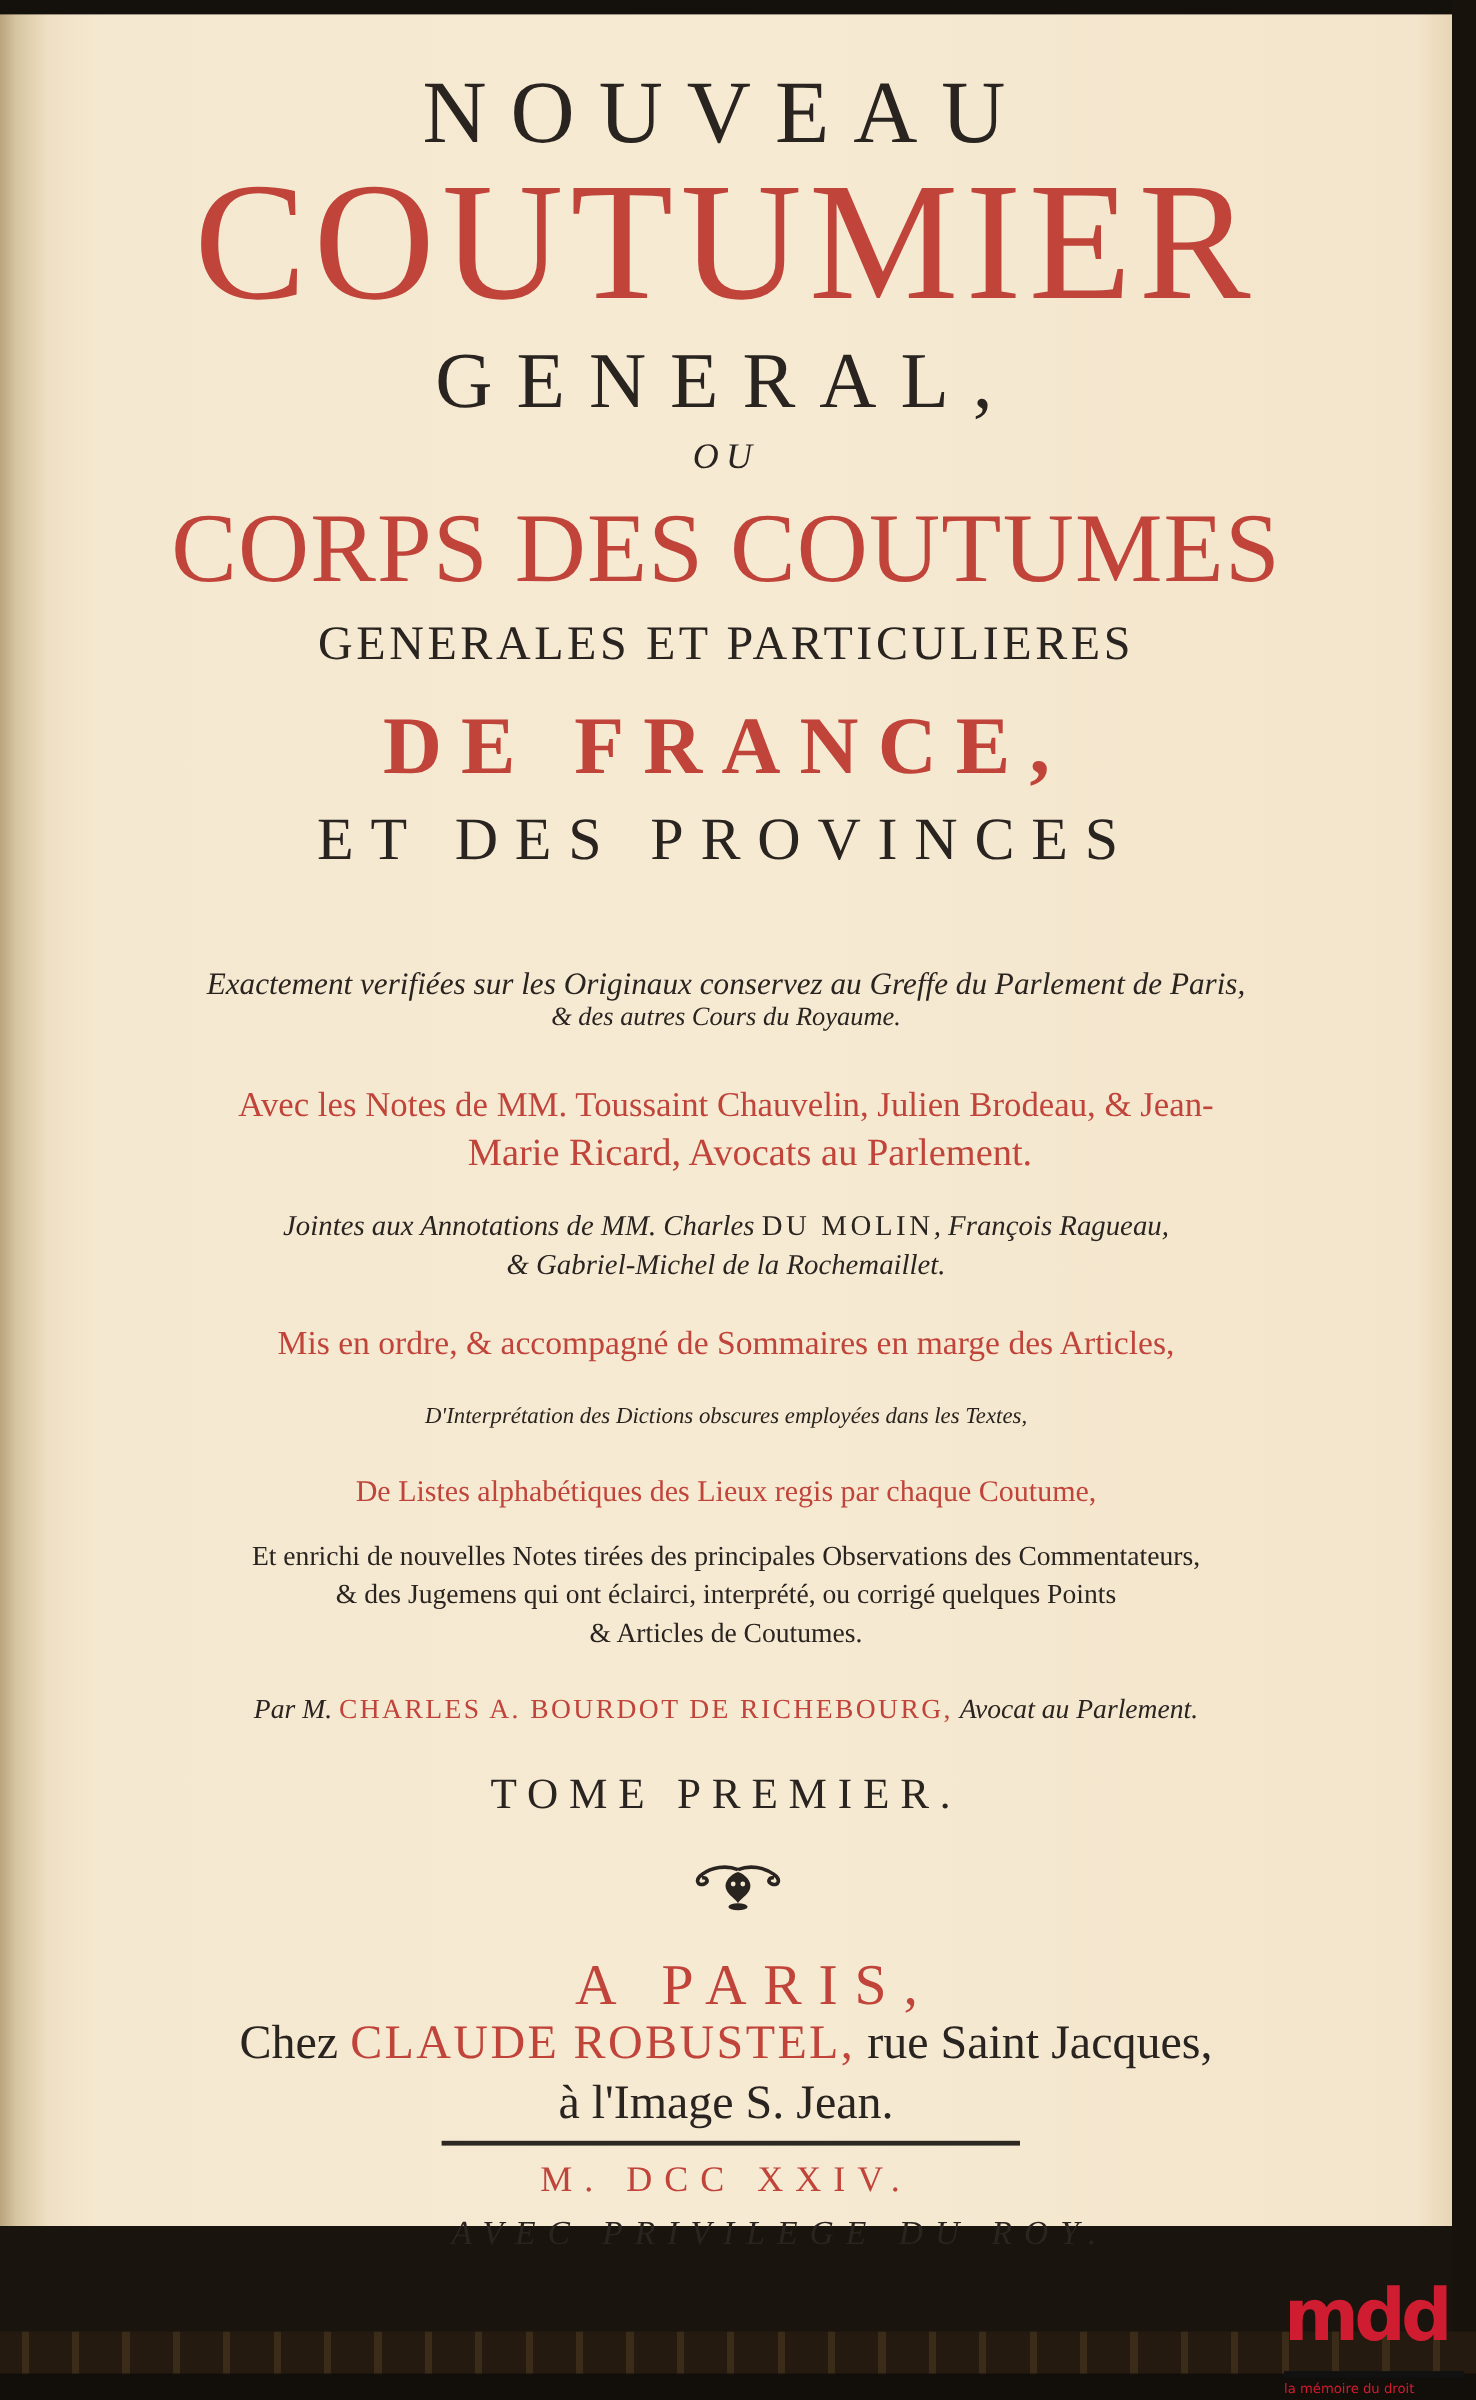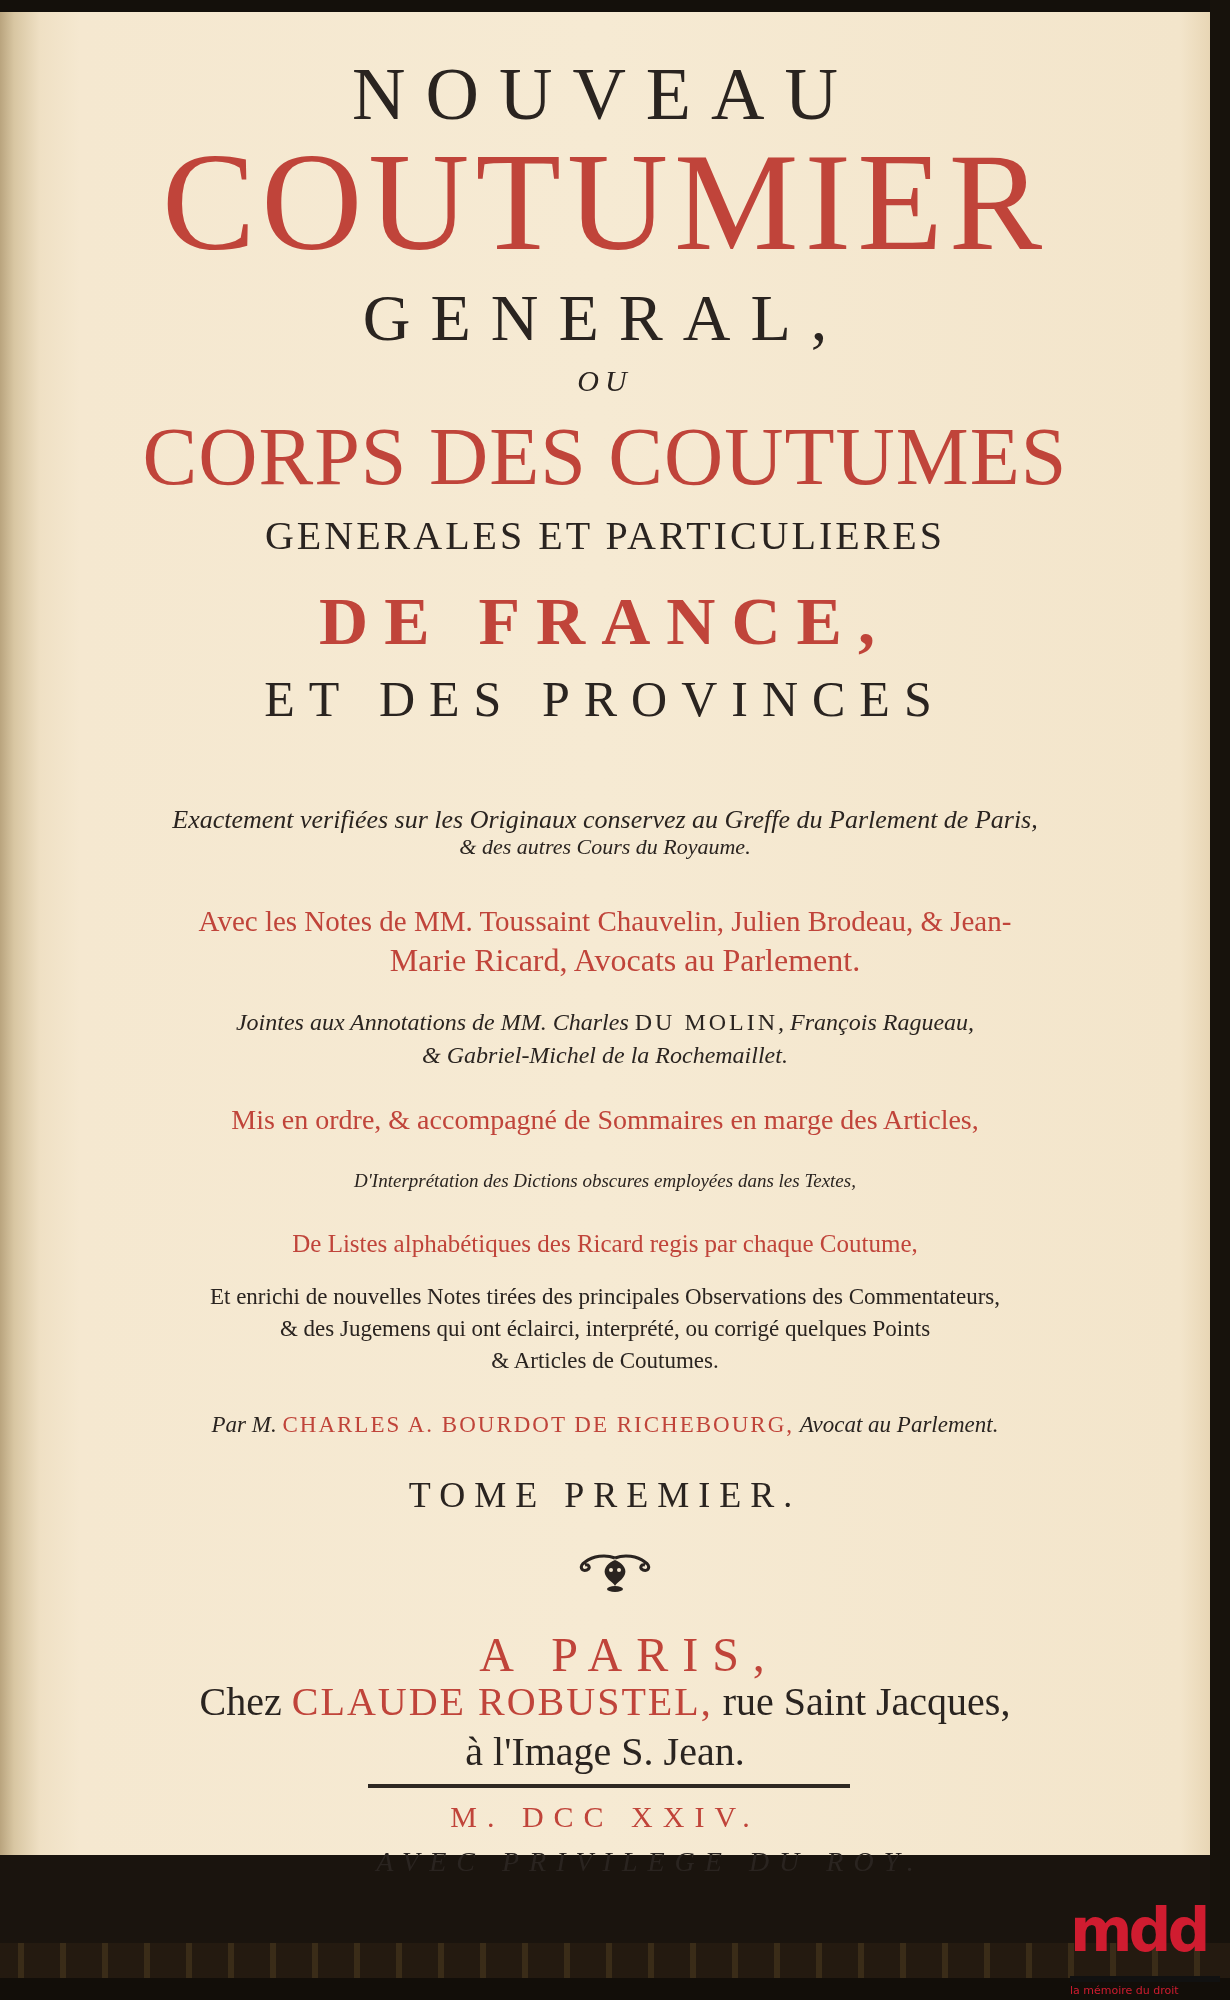--- a/index.html
+++ b/index.html
@@ -81,21 +81,21 @@
   <div class="line blk t-exact2">&amp; des autres Cours du Royaume.</div>
   <div class="line red t-avec1">Avec les Notes de MM. Toussaint Chauvelin, Julien Brodeau, &amp; Jean-</div>
   <div class="line red t-avec2">Marie Ricard, Avocats au Parlement.</div>
   <div class="line blk t-jointes1">
     <span>Jointes aux Annotations de MM. Charles</span>
     <span class="sc">DU MOLIN</span><span>, François Ragueau,</span>
   </div>
   <div class="line blk t-jointes2">&amp; Gabriel-Michel de la Rochemaillet.</div>
   <div class="line red t-mis">Mis en ordre, &amp; accompagné de Sommaires en marge des Articles,</div>
   <div class="line blk t-interp">D'Interprétation des Dictions obscures employées dans les Textes,</div>
-  <div class="line red t-listes">De Listes alphabétiques des Ricard regis par chaque Coutume,</div>
+  <div class="line red t-listes">De Listes alphabétiques des Lieux regis par chaque Coutume,</div>
   <div class="line blk t-enrichi1">Et enrichi de nouvelles Notes tirées des principales Observations des Commentateurs,</div>
   <div class="line blk t-enrichi2">&amp; des Jugemens qui ont éclairci, interprété, ou corrigé quelques Points</div>
   <div class="line blk t-enrichi3">&amp; Articles de Coutumes.</div>
   <div class="line blk t-par">
     <i>Par M.</i>
     <span class="red sc">CHARLES A. BOURDOT DE RICHEBOURG,</span>
     <i>Avocat au Parlement.</i>
   </div>
   <div class="line blk t-tome">TOME PREMIER.</div>
 

